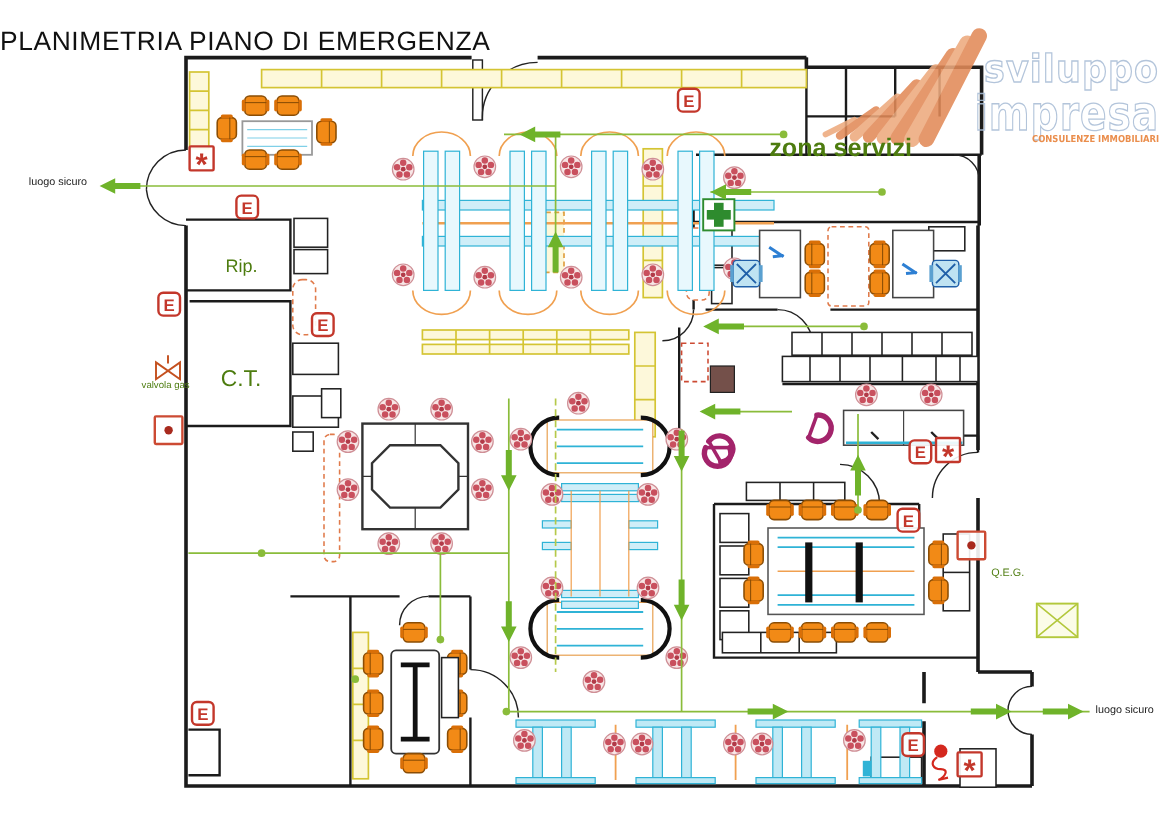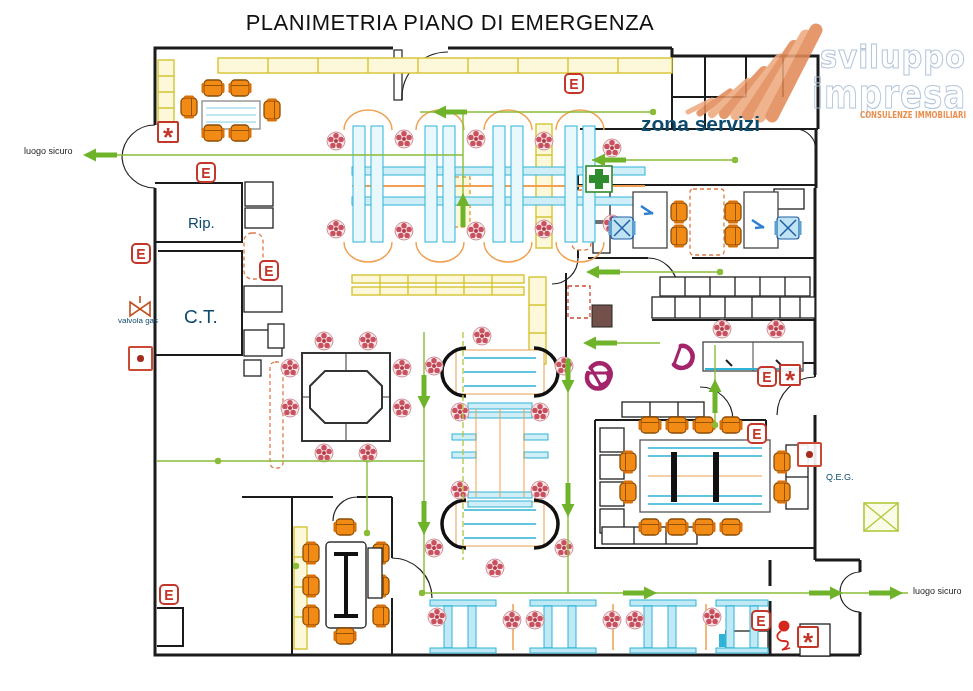--- a/index.html
+++ b/index.html
@@ -1,20 +1,20 @@
 <!DOCTYPE html>
 <html><head>
 <meta charset="utf-8">
 <style>
   html,body{margin:0;padding:0;background:#ffffff;}
   #stage{position:relative;width:973px;height:691px;background:#ffffff;overflow:hidden;
          font-family:"Liberation Sans", sans-serif;}
   #plan{position:absolute;left:0;top:0;}
-  .lbl{position:absolute;color:#0c4a6e;white-space:nowrap;}
-  #title{left:0;top:10px;width:900px;text-align:center;font-size:22px;letter-spacing:.5px;color:#111;}
+  .lbl{position:absolute;color:#4d7c0f;white-space:nowrap;}
+  #title{left:0;top:22px;width:900px;text-align:left;font-size:22px;letter-spacing:.5px;color:#111;}
   #zona-servizi{left:641px;top:112px;font-size:21px;font-weight:bold;}
   #luogo-sicuro-left{left:24px;top:146px;font-size:9px;color:#222;}
   #luogo-sicuro-right{left:913px;top:586px;font-size:9px;color:#222;}
   #rip-label{left:188px;top:214px;font-size:15px;text-align:right;}
   #ct-label{left:184px;top:306px;font-size:19px;}
   #valvola-gas-label{left:104px;top:316px;font-size:8px;margin-left:14px;}
   #qeg-label{left:826px;top:444px;font-size:9px;margin-top:28px;}
   .mk{position:absolute;box-sizing:border-box;display:flex;align-items:center;justify-content:center;
       background:rgba(255,255,255,.9);z-index:30;}
   .mk.e{width:20px;height:21px;border:2px solid #c3372b;border-radius:5px;color:#c3372b;

